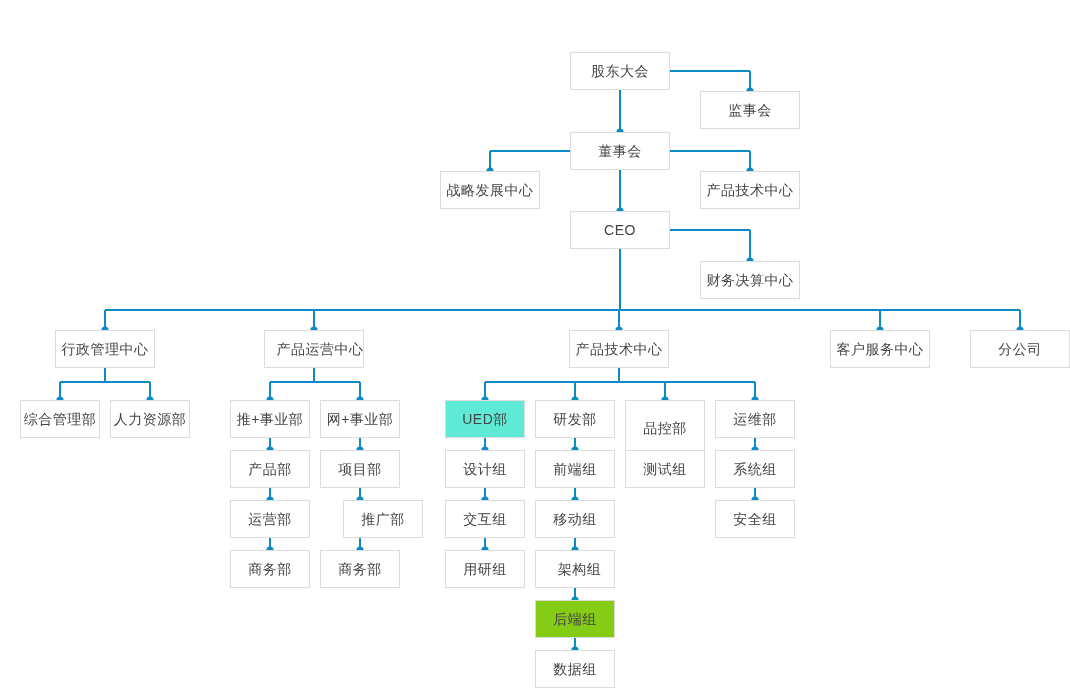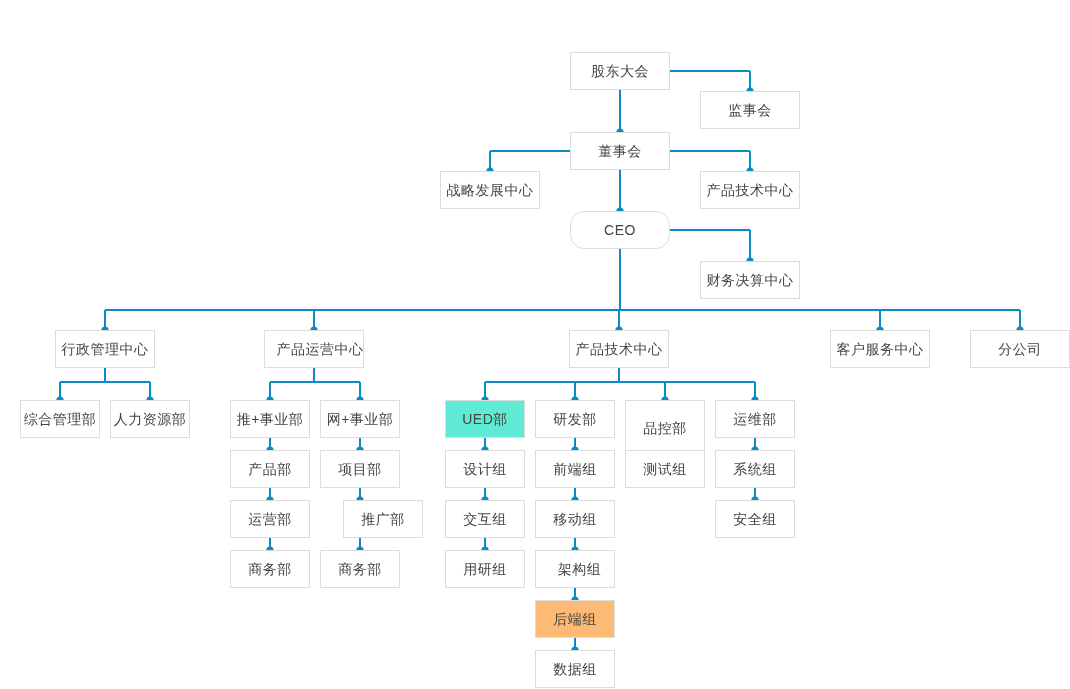--- a/index.html
+++ b/index.html
@@ -141,21 +141,21 @@
       </div>
       <div class="node" style="left: 570px; top: 132px; width: 100px; height: 38px; border-color: rgb(220, 220, 220); background: rgb(255, 255, 255); color: rgb(68, 68, 68);">
         <span class="node-label">董事会</span>
       </div>
       <div class="node" style="left: 440px; top: 171px; width: 100px; height: 38px; border-color: rgb(220, 220, 220); background: rgb(255, 255, 255); color: rgb(68, 68, 68);">
         <span class="node-label">战略发展中心</span>
       </div>
       <div class="node" style="left: 700px; top: 171px; width: 100px; height: 38px; border-color: rgb(220, 220, 220); background: rgb(255, 255, 255); color: rgb(68, 68, 68);">
         <span class="node-label">产品技术中心</span>
       </div>
-      <div class="node" style="left: 570px; top: 211px; width: 100px; height: 38px; border-color: rgb(220, 220, 220); background: rgb(255, 255, 255); color: rgb(68, 68, 68); border-radius: 14px;">
+      <div class="node" style="left: 570px; top: 211px; width: 100px; height: 38px; border-color: rgb(220, 220, 220); background: rgb(255, 255, 255); color: rgb(68, 68, 68);">
         <span class="node-label">CEO</span>
       </div>
       <div class="node" style="left: 700px; top: 261px; width: 100px; height: 38px; border-color: rgb(220, 220, 220); background: rgb(255, 255, 255); color: rgb(68, 68, 68);">
         <span class="node-label">财务决算中心</span>
       </div>
       <div class="node" style="left: 55px; top: 330px; width: 100px; height: 38px; border-color: rgb(220, 220, 220); background: rgb(255, 255, 255); color: rgb(68, 68, 68);">
         <span class="node-label">行政管理中心</span>
       </div>
       <div class="node" style="left: 264px; top: 330px; width: 100px; height: 38px; border-color: rgb(220, 220, 220); background: rgb(255, 255, 255); color: rgb(68, 68, 68); padding-left: 12px;">
         <span class="node-label">产品运营中心</span>
@@ -216,21 +216,21 @@
       </div>
       <div class="node" style="left: 535px; top: 450px; width: 80px; height: 38px; border-color: rgb(220, 220, 220); background: rgb(255, 255, 255); color: rgb(68, 68, 68);">
         <span class="node-label">前端组</span>
       </div>
       <div class="node" style="left: 535px; top: 500px; width: 80px; height: 38px; border-color: rgb(220, 220, 220); background: rgb(255, 255, 255); color: rgb(68, 68, 68);">
         <span class="node-label">移动组</span>
       </div>
       <div class="node" style="left: 535px; top: 550px; width: 80px; height: 38px; border-color: rgb(220, 220, 220); background: rgb(255, 255, 255); color: rgb(68, 68, 68); padding-left: 9px;">
         <span class="node-label">架构组</span>
       </div>
-      <div class="node" style="left: 535px; top: 600px; width: 80px; height: 38px; border-color: rgb(220, 220, 220); background: #fdba74; color: rgb(68, 68, 68); align-items: center;">
+      <div class="node" style="left: 535px; top: 600px; width: 80px; height: 38px; border-color: rgb(220, 220, 220); background: #84cc16; color: rgb(68, 68, 68); align-items: center;">
         <span class="node-label">后端组</span>
       </div>
       <div class="node" style="left: 535px; top: 650px; width: 80px; height: 38px; border-color: rgb(220, 220, 220); background: rgb(255, 255, 255); color: rgb(68, 68, 68);">
         <span class="node-label">数据组</span>
       </div>
       <div class="node" style="left: 625px; top: 400px; width: 80px; height: 56px; border-color: rgb(220, 220, 220); background: rgb(255, 255, 255); color: rgb(68, 68, 68);">
         <span class="node-label">品控部</span>
       </div>
       <div class="node" style="left: 625px; top: 450px; width: 80px; height: 38px; border-color: rgb(220, 220, 220); background: rgb(255, 255, 255); color: rgb(68, 68, 68);">
         <span class="node-label">测试组</span>

